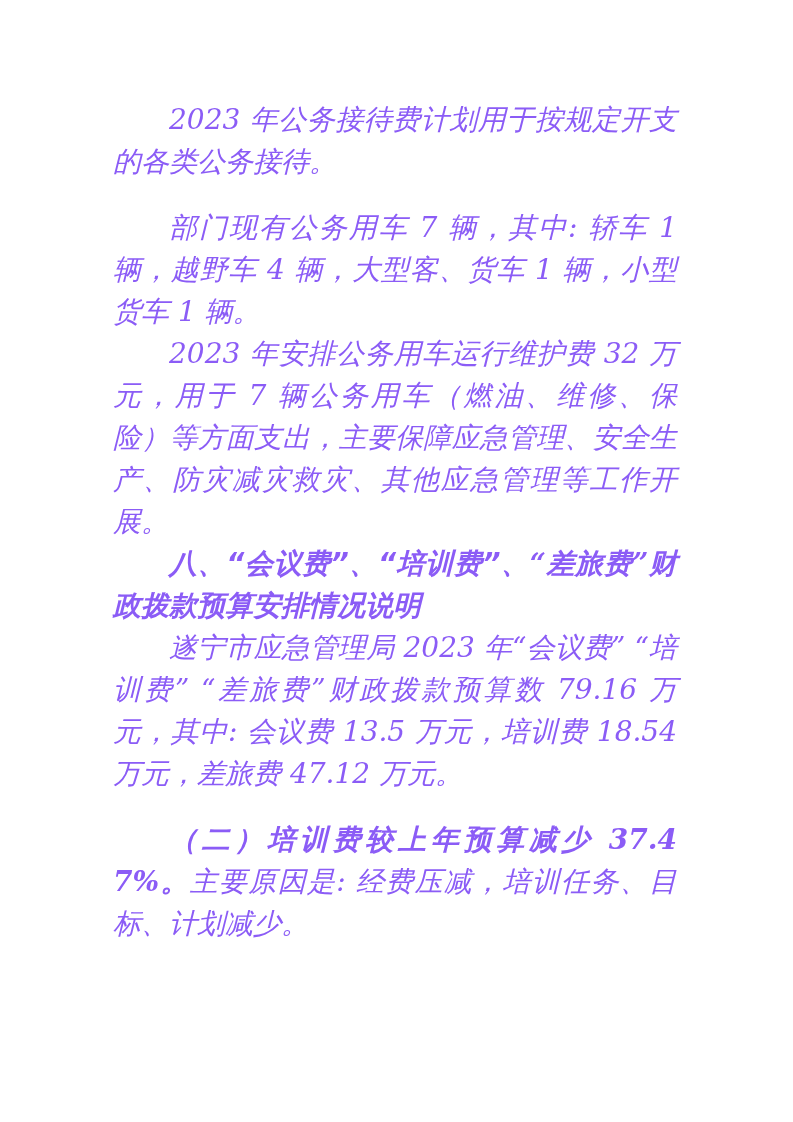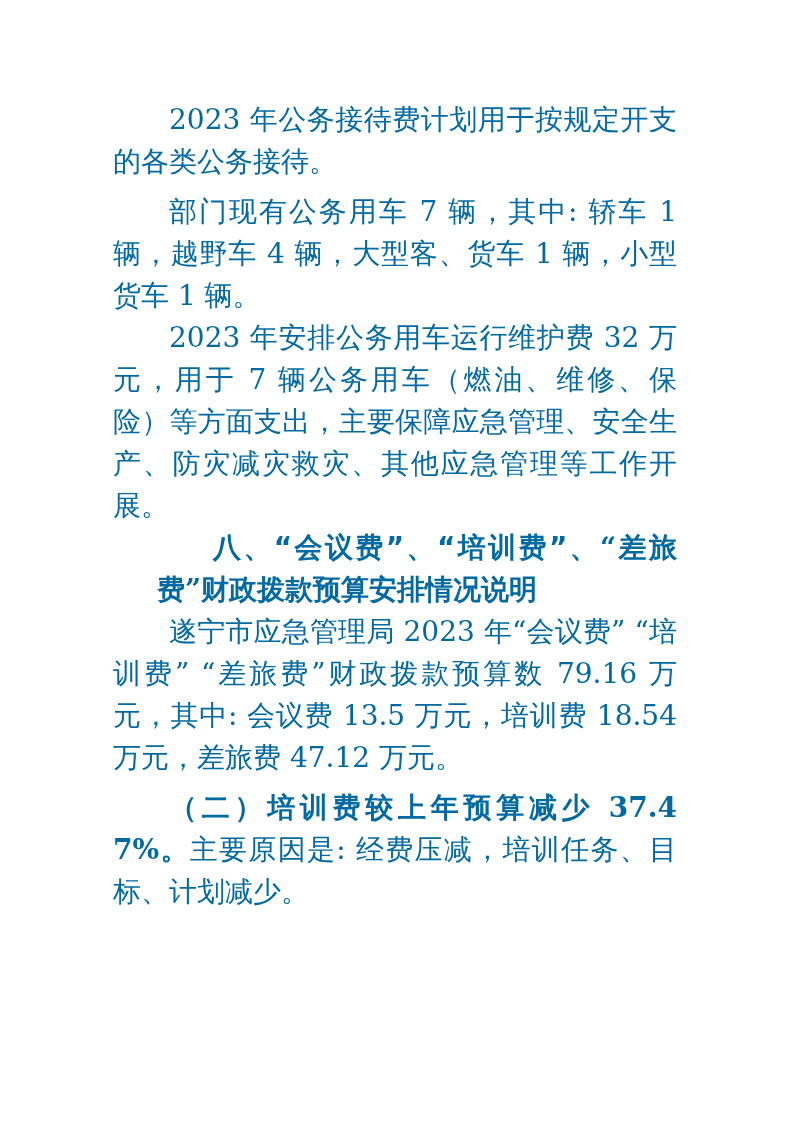--- a/index.html
+++ b/index.html
@@ -18,42 +18,42 @@
     height: 1122px;
     background: #ffffff;
     padding: 99px 116px 0 113px;
   }
   .para {
     margin: 0;
     padding: 0;
     font-family: "DejaVu Serif", "Liberation Serif", serif;
     font-size: 28px;
     line-height: 42px;
-    color: #0369a1;
+    color: #8b5cf6;
     text-align: justify;
     text-indent: 2em;
     word-break: break-all;
+    font-style: italic;
   }
   
   .kai, .seg-kai {
     font-weight: 700;
   }
   
   .hei {
     font-family: "DejaVu Sans", "Liberation Sans", sans-serif;
     font-weight: 700;
-    margin-left: 44px;
   }
   
   .seg-kai-in-hei {
     font-family: "DejaVu Serif", "Liberation Serif", serif;
     font-weight: 700;
   }
   .sp8 {
-    margin-top: 8px;
+    margin-top: 24px;
   }
 </style>
 </head>
 <body>
 
 <div class="page">
 
   <p class="para"><span>2023 年公务接待费计划用于按规定开支的各类公务接待。</span></p>
 
 

